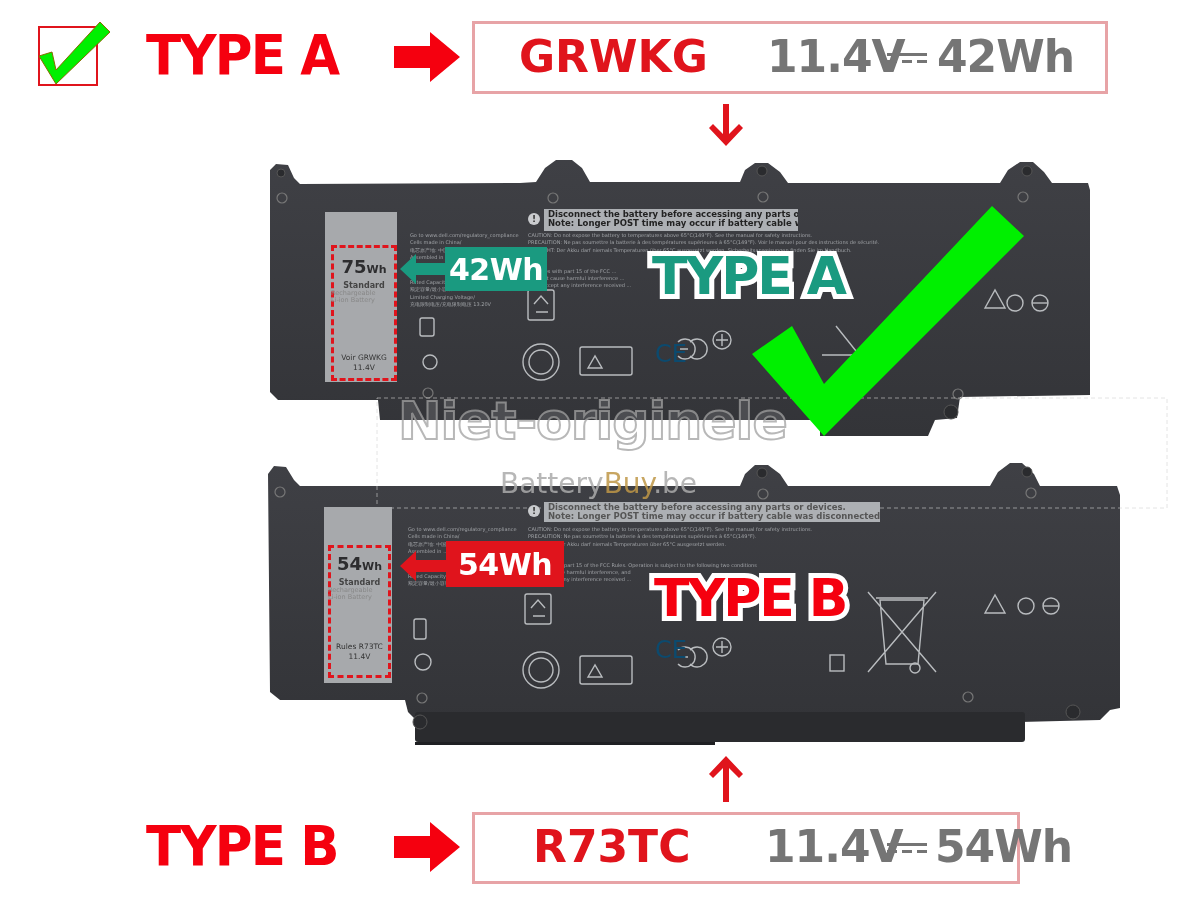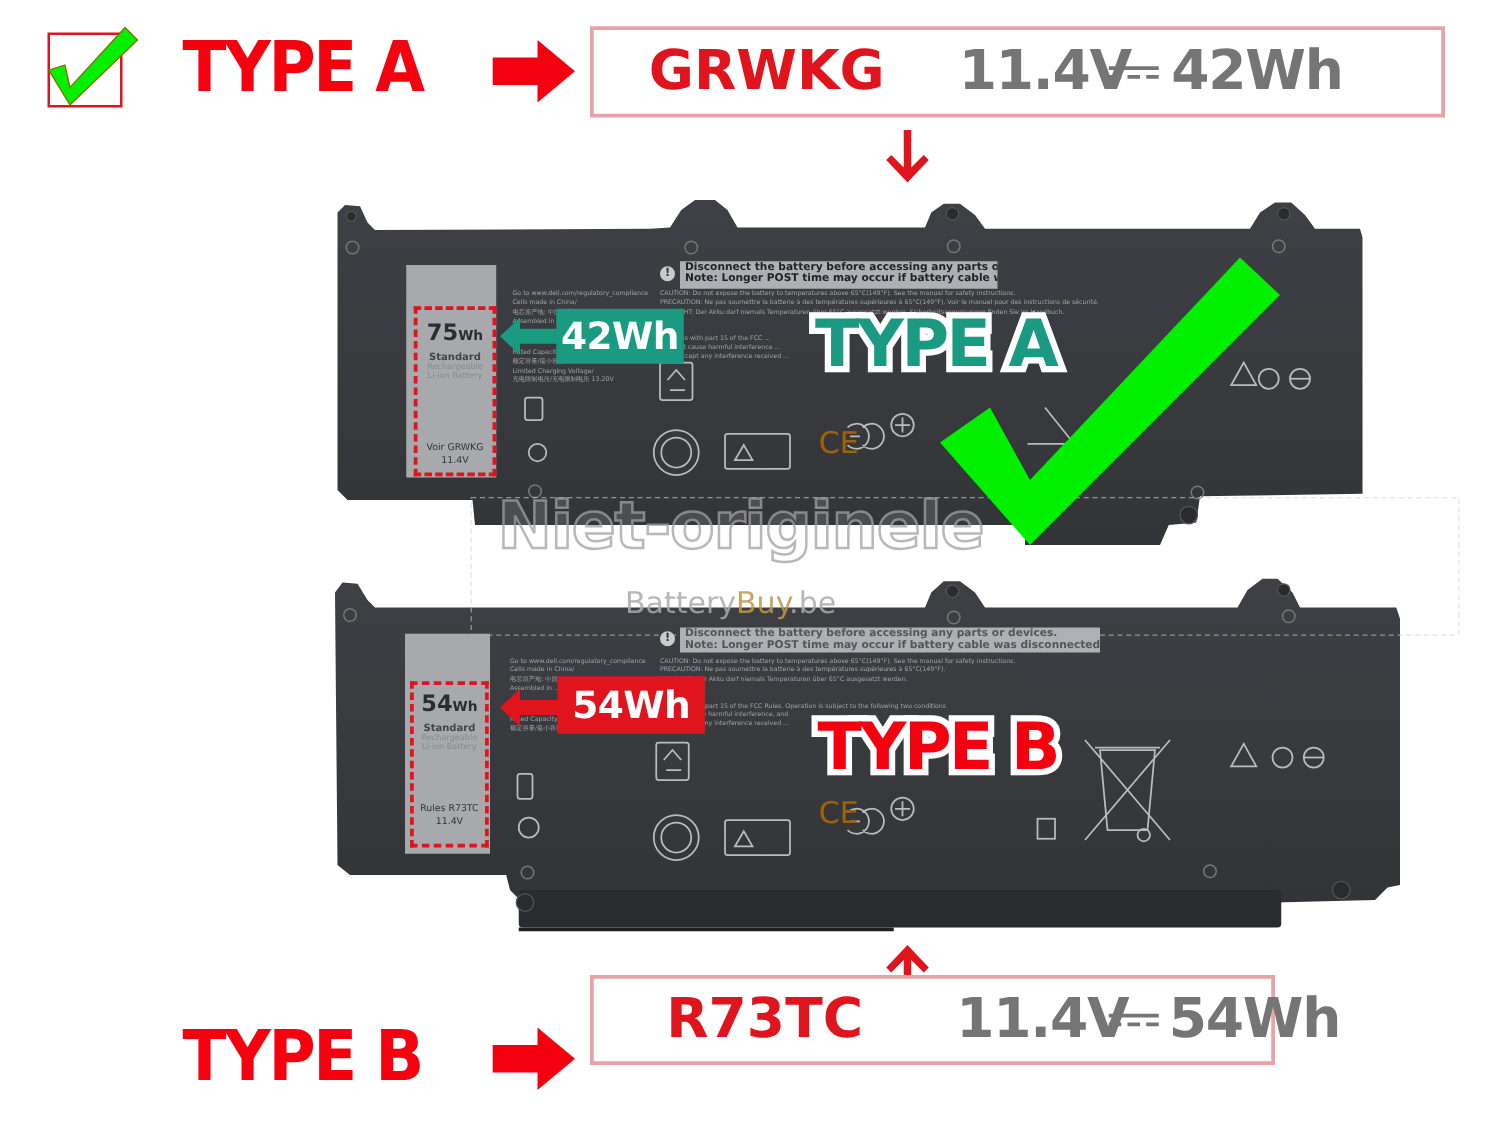--- a/index.html
+++ b/index.html
@@ -24,22 +24,22 @@
   .type-b { left: 146px; top: 818px; }
 
   .fat-arrow { width: 70px; height: 50px; }
   .arrow-a { left: 394px; top: 32px; }
   .arrow-b { left: 394px; top: 822px; }
 
   .spec-box {
     border: 3px solid #e7a3a6; background: #fff;
     display: flex; align-items: center;
   }
-  .spec-a { left: 472px; top: 21px; width: 684px; height: 73px; }
-  .spec-b { left: 472px; top: 780px; width: 548px; height: 72px; }
+  .spec-a { left: 472px; top: 21px; width: 636px; height: 73px; }
+  .spec-b { left: 472px; top: 812px; width: 548px; height: 72px; }
 
   .spec-code {
     color: #e0141c; font-weight: bold; font-size: 44px;
     font-family: "DejaVu Sans", sans-serif; letter-spacing: 0px;
     position: absolute; top: 50%; transform: translateY(-52%);
   }
   .spec-a .spec-code { left: 44px; }
   .spec-b .spec-code { left: 58px; }
   .spec-volt, .spec-wh {
     color: #757575; font-weight: bold; font-size: 44px;
@@ -65,21 +65,21 @@
   .label-plate { background: #a7a9ac; }
   .plate-a { left: 325px; top: 212px; width: 72px; height: 170px; }
   .plate-b { left: 324px; top: 507px; width: 68px; height: 176px; }
   .dash-box { border: 3px dashed #e0141c; }
   .dbox-a { left: 331px; top: 245px; width: 66px; height: 136px; }
   .dbox-b { left: 328px; top: 545px; width: 63px; height: 133px; }
 
   .plate-wh { font-weight: bold; color: #2d2d2f; font-size: 18px; text-align: center; width: 100%; }
   .plate-wh small { font-size: 11px; }
   .plate-std { font-size: 8px; color: #444; text-align: center; width: 100%; font-weight: bold; }
-  .plate-sub { font-size: 6.5px; color: #888; text-align: center; width: 100%; line-height: 1.15; }
+  .plate-sub { font-size: 6.5px; color: #888; text-align: left; width: 100%; line-height: 1.15; }
   .plate-type { font-size: 7.5px; color: #333; text-align: center; width: 100%; line-height: 1.3; }
 
   .wh-tag {
     color: #fff; font-weight: bold; font-size: 30px;
     display: flex; align-items: center; justify-content: center;
     letter-spacing: -0.5px;
   }
   .tag-a { left: 445px; top: 247px; width: 102px; height: 44px; background: #1a9a80; }
   .tag-b { left: 446px; top: 541px; width: 118px; height: 46px; background: #e0141c; }
   .tag-arrow { width: 48px; height: 30px; }
@@ -97,28 +97,28 @@
     background: #adb0b4; color: #222; font-size: 8.5px; font-weight: bold;
     line-height: 1.1; padding: 1px 4px; white-space: nowrap; overflow: hidden;
   }
   .warn-a { left: 544px; top: 209px; width: 254px; height: 22px; }
   .warn-b { left: 544px; top: 502px; width: 336px; height: 20px; color: #555; }
   .warn-circle {
     width: 12px; height: 12px; border-radius: 50%; background: #c9cbce; color: #333;
     font-size: 9px; font-weight: bold; display: flex; align-items: center; justify-content: center;
   }
   .fine { color: #a0a3a7; font-size: 5px; line-height: 1.45; white-space: nowrap; }
-  .small-icon-text { color: #a16207; font-size: 20px; font-family: "DejaVu Sans", sans-serif; }
+  .small-icon-text { color: #0c4a6e; font-size: 20px; font-family: "DejaVu Sans", sans-serif; }
 
   .watermark-main {
     left: 398px; top: 395px; font-size: 52px; font-weight: bold;
     color: rgba(255,255,255,0.12); -webkit-text-stroke: 2px rgba(160,160,160,0.75);
     letter-spacing: -1px; line-height: 1;
   }
-  .watermark-sub { left: 500px; top: 470px; font-size: 24px; line-height: 1; }
+  .watermark-sub { left: 500px; top: 470px; font-size: 28px; line-height: 1; }
   .wm-battery { color: rgba(170,170,170,0.85); }
   .wm-buy { color: rgba(190,150,70,0.85); }
   .wm-be { color: rgba(170,170,170,0.85); }
 </style>
 </head>
 <body>
 
 <svg class="abs battery-svg" viewBox="0 0 1200 900">
   <defs>
     <linearGradient id="bodyGrad" x1="0" y1="0" x2="0" y2="1">

